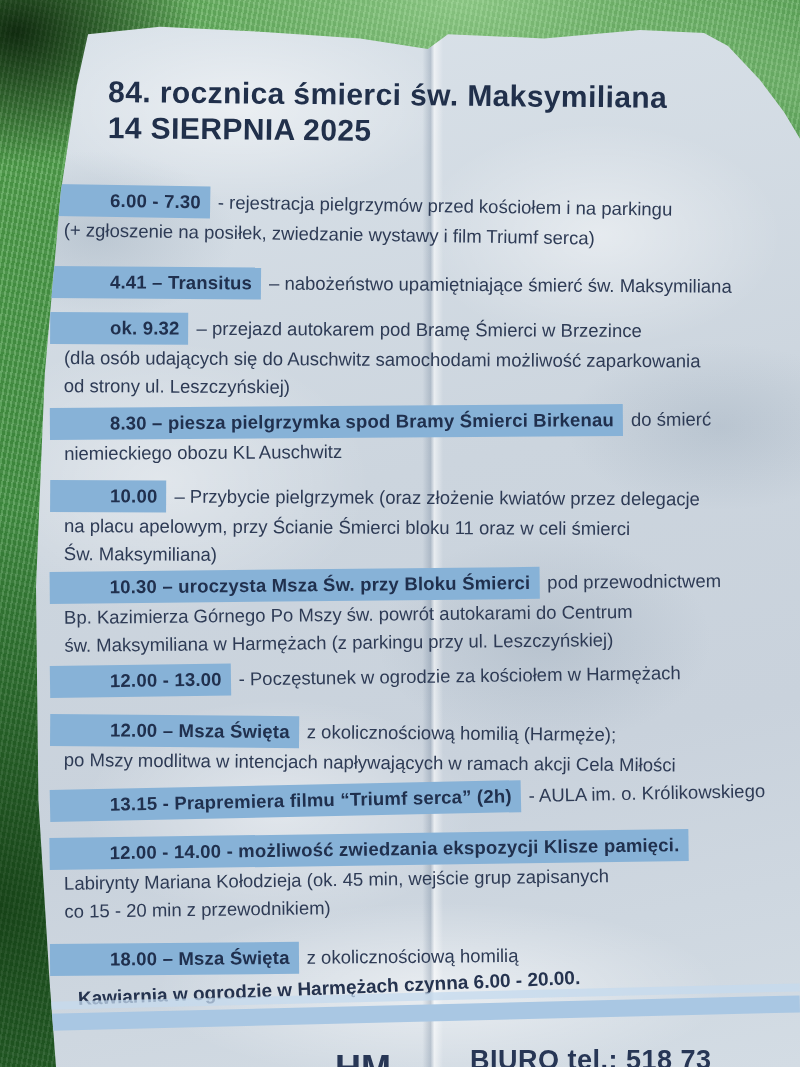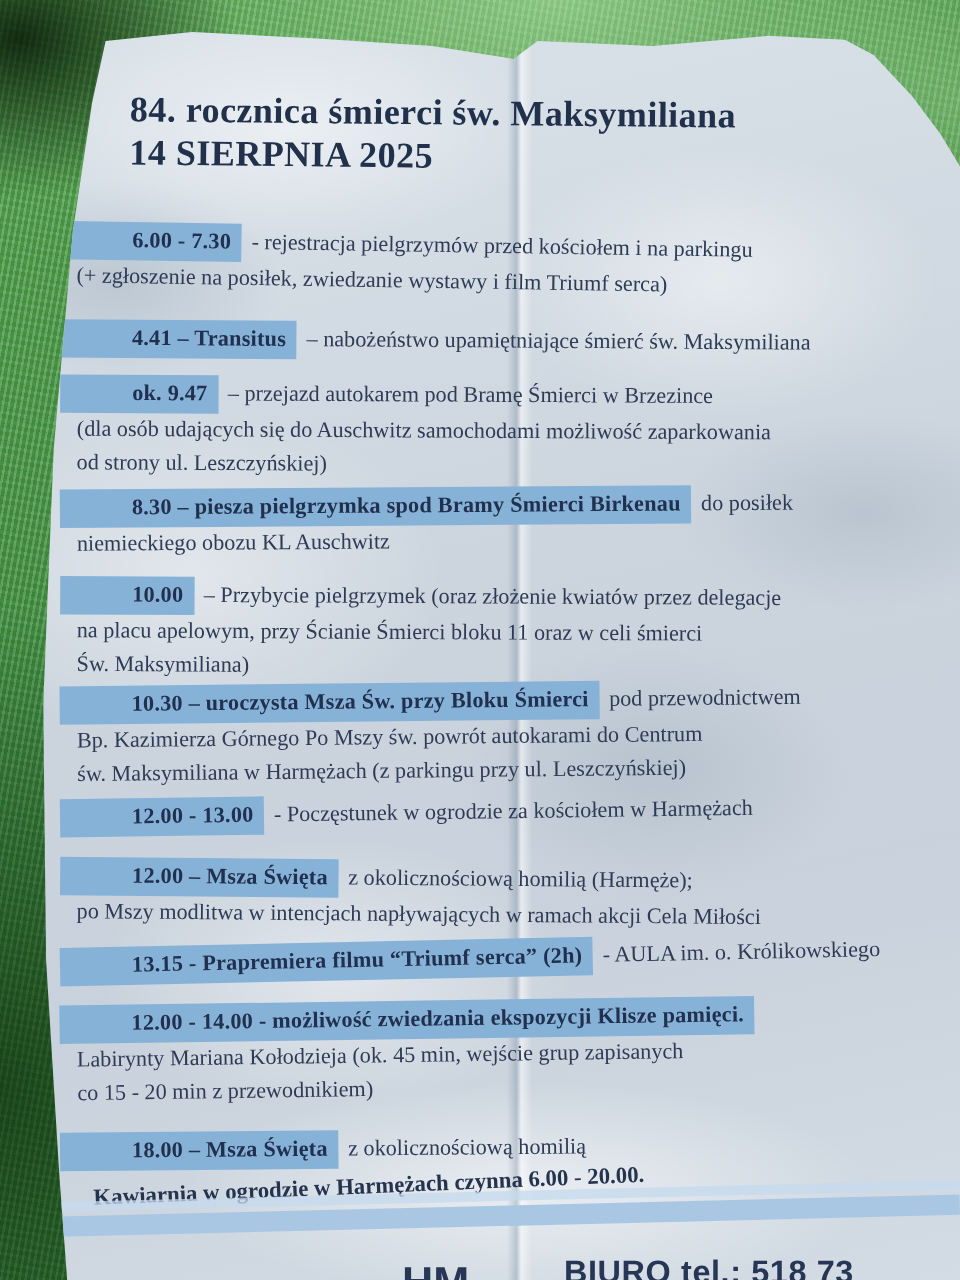--- a/index.html
+++ b/index.html
@@ -24,21 +24,21 @@
       radial-gradient(ellipse 260px 160px at 75% 22%, rgba(255,255,255,0.45), transparent 70%),
       radial-gradient(ellipse 300px 200px at 20% 45%, rgba(255,255,255,0.4), transparent 70%),
       radial-gradient(ellipse 240px 150px at 68% 60%, rgba(110,130,150,0.20), transparent 70%),
       radial-gradient(ellipse 280px 160px at 35% 76%, rgba(255,255,255,0.45), transparent 70%),
       radial-gradient(ellipse 380px 120px at 55% 93%, rgba(255,255,255,0.55), transparent 75%),
       radial-gradient(ellipse 220px 120px at 90% 40%, rgba(120,140,160,0.22), transparent 70%),
       radial-gradient(ellipse 200px 120px at 12% 22%, rgba(115,135,155,0.25), transparent 70%),
       linear-gradient(168deg,#dbe3ea 0%,#ccd5de 45%,#c9d2dc 70%,#d3dce4 100%);
     color:#2e3b55;
   }
-  .content{position:absolute;left:50px;top:30px;right:0;font-family:Liberation Serif, serif;}
+  .content{position:absolute;left:50px;top:30px;right:0;}
   .title{margin:44px 0 0 58px;transform:rotate(0.6deg);transform-origin:left center;
          font-weight:bold;color:#21304b;font-size:30px;line-height:36px;letter-spacing:0.4px;white-space:nowrap;}
   .entry{white-space:nowrap;font-size:18.5px;line-height:28px;transform-origin:left center;}
   .hl{display:inline-block;background:#87b2d7;padding:2px 9px 2px 60px;}
   .hl b{color:#20304e;letter-spacing:0.2px;}
   .after{margin-left:8px;}
   .cont{margin-left:14px;}
   .e1{margin-top:38px;transform:rotate(0.9deg);}
   .e2{margin-top:22px;transform:rotate(0.4deg);}
   .e3{margin-top:14px;transform:rotate(0.3deg);}
@@ -74,27 +74,27 @@
     <div class="entry e1">
       <div><span class="hl"><b>6.00 - 7.30</b></span><span class="after">- rejestracja pielgrzymów przed kościołem i na parkingu</span></div>
       <div class="cont">(+ zgłoszenie na posiłek, zwiedzanie wystawy i film Triumf serca)</div>
     </div>
 
     <div class="entry e2">
       <div><span class="hl"><b>4.41 – Transitus</b></span><span class="after">– nabożeństwo upamiętniające śmierć św. Maksymiliana</span></div>
     </div>
 
     <div class="entry e3">
-      <div><span class="hl"><b>ok. 9.47</b></span><span class="after">– przejazd autokarem pod Bramę Śmierci w Brzezince</span></div>
+      <div><span class="hl"><b>ok. 9.32</b></span><span class="after">– przejazd autokarem pod Bramę Śmierci w Brzezince</span></div>
       <div class="cont">(dla osób udających się do Auschwitz samochodami możliwość zaparkowania</div>
       <div class="cont">od strony ul. Leszczyńskiej)</div>
     </div>
 
     <div class="entry e4">
-      <div><span class="hl"><b>8.30 – piesza pielgrzymka spod Bramy Śmierci Birkenau</b></span><span class="after">do posiłek</span></div>
+      <div><span class="hl"><b>8.30 – piesza pielgrzymka spod Bramy Śmierci Birkenau</b></span><span class="after">do śmierć</span></div>
       <div class="cont">niemieckiego obozu KL Auschwitz</div>
     </div>
 
     <div class="entry e5">
       <div><span class="hl"><b>10.00</b></span><span class="after">– Przybycie pielgrzymek (oraz złożenie kwiatów przez delegacje</span></div>
       <div class="cont">na placu apelowym, przy Ścianie Śmierci bloku 11 oraz w celi śmierci</div>
       <div class="cont">Św. Maksymiliana)</div>
     </div>
 
     <div class="entry e6">

